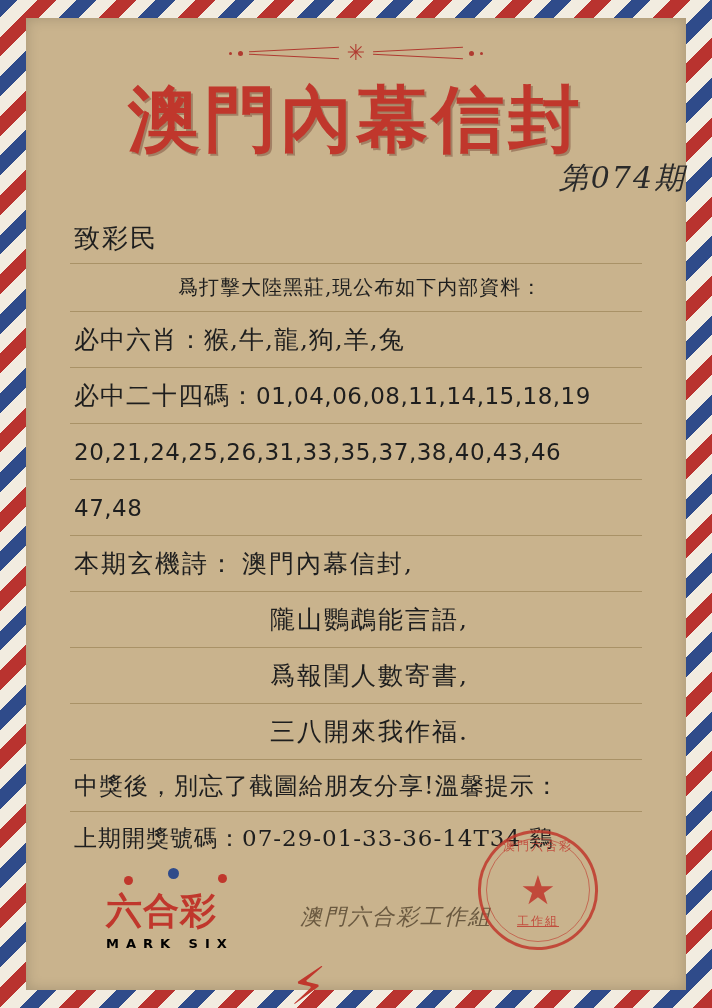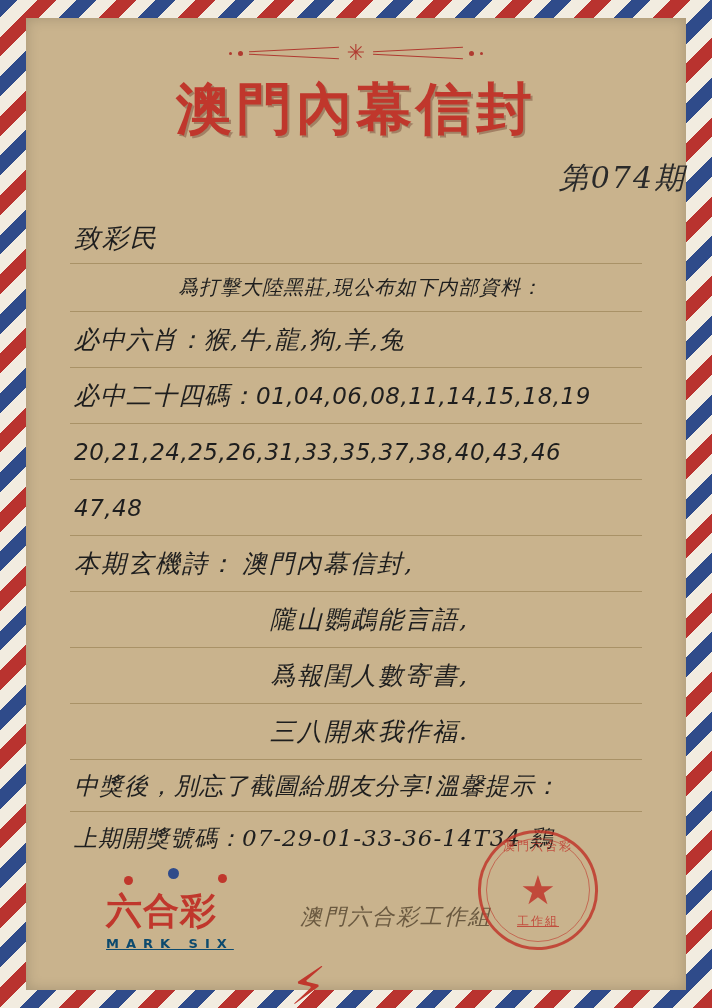--- a/index.html
+++ b/index.html
@@ -86,21 +86,21 @@
   .orn-rays:before { top: 5px; transform: rotate(-3deg); }
   .orn-rays:after { top: 12px; transform: rotate(3deg); }
 
   .title {
     position: absolute;
     top: 54px;
     width: 100%;
     text-align: center;
     font-family: Liberation Mono, monospace;
     font-weight: bold;
-    font-size: 56px;
+    font-size: 72px;
     letter-spacing: 4px;
     color: #c0372c;
     text-shadow: 2px 2px 0 rgba(90,35,25,0.35);
   }
   .issue {
     position: absolute;
     top: 140px;
     width: 100%;
     text-align: right;
     font-family: "DejaVu Serif", serif;
@@ -109,21 +109,20 @@
     letter-spacing: 2px;
     font-style: italic;
   }
 
   .lines {
     position: absolute;
     top: 196px;
     left: 44px;
     right: 44px;
     bottom: 130px;
-    font-style: italic;
   }
   .row {
     position: relative;
     box-sizing: border-box;
     border-bottom: 1px solid #a99267;
     color: #1e1e1e;
     font-family: "DejaVu Serif", serif;
     display: flex;
     align-items: center;
   }
@@ -209,24 +208,23 @@
     font-weight: bold;
     font-size: 36px;
     color: #c0372c;
     letter-spacing: 1px;
     line-height: 1;
   }
   .logo-sub {
     font-family: "DejaVu Sans", sans-serif;
     font-size: 13px;
     letter-spacing: 7px;
-    color: #0c4a6e;
+    color: #000000;
     margin-top: 8px;
     font-weight: bold;
-    text-decoration: underline;
   }
   .bolt {
     position: absolute;
     right: 16px;
     bottom: 2px;
     width: 0; height: 0;
     color: #c0372c;
     font-size: 52px;
     line-height: 1;
   }

